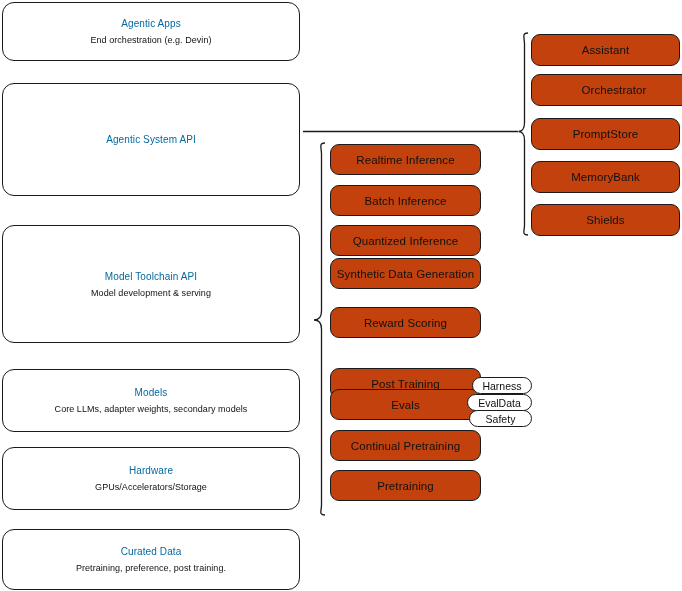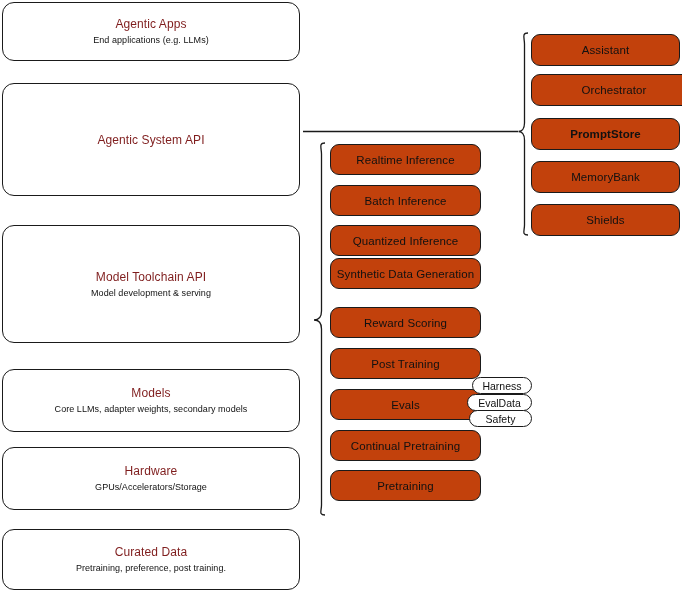--- a/index.html
+++ b/index.html
@@ -27,23 +27,23 @@
     border: 1.3px solid #1a1a1a;
     border-radius: 12px;
     background: #ffffff;
     display: flex;
     flex-direction: column;
     align-items: center;
     justify-content: center;
     text-align: center;
   }
   .layer-title {
-    font-size: 12px;
+    font-size: 10px;
     line-height: 16px;
-    color: #7f1d1d;
+    color: #0369a1;
     letter-spacing: 0.1px;
   }
   .layer-sub {
     font-size: 9px;
     line-height: 13px;
     color: #111111;
     margin-top: 2px;
     letter-spacing: 0.05px;
   }
 
@@ -116,21 +116,21 @@
              C 318.5 143, 321.5 148, 321.5 154
              L 321.5 311
              C 321.5 317, 318.5 320, 314 320
              C 318.5 320, 321.5 323, 321.5 329
              L 321.5 505
              C 321.5 511, 318.5 515, 325 515"></path>
   </svg>
 
   <div class="layer-box" style="left:2px; top:2px; width:298px; height:59px;">
     <div class="layer-title">Agentic Apps</div>
-    <div class="layer-sub">End applications (e.g. LLMs)</div>
+    <div class="layer-sub">End orchestration (e.g. Devin)</div>
   </div>
 
   <div class="layer-box" style="left:2px; top:83px; width:298px; height:113px;">
     <div class="layer-title">Agentic System API</div>
   </div>
 
   <div class="layer-box" style="left:2px; top:225px; width:298px; height:118px;">
     <div class="layer-title">Model Toolchain API</div>
     <div class="layer-sub">Model development &amp; serving</div>
   </div>
@@ -158,21 +158,21 @@
   </div>
   <div class="item-box" style="left:330px; top:225px; width:151px; height:31px;">
     <span>Quantized Inference</span>
   </div>
   <div class="item-box" style="left:330px; top:258px; width:151px; height:31px;">
     <span>Synthetic Data Generation</span>
   </div>
   <div class="item-box" style="left:330px; top:307px; width:151px; height:31px;">
     <span>Reward Scoring</span>
   </div>
-  <div class="item-box" style="left:330px; top:348px; width:151px; height:31px;">
+  <div class="item-box" style="left:330px; top:368px; width:151px; height:31px;">
     <span>Post Training</span>
   </div>
   <div class="item-box" style="left:330px; top:389px; width:151px; height:31px;">
     <span>Evals</span>
   </div>
   <div class="item-box" style="left:330px; top:430px; width:151px; height:31px;">
     <span>Continual Pretraining</span>
   </div>
   <div class="item-box" style="left:330px; top:470px; width:151px; height:31px;">
     <span>Pretraining</span>
@@ -187,21 +187,21 @@
   <div class="pill" style="left:469px; top:410px; width:63px; height:17px;">
     <span>Safety</span>
   </div>
 
   <div class="item-box" style="left:531px; top:34px; width:149px; height:32px;">
     <span>Assistant</span>
   </div>
   <div class="item-box" style="left:531px; top:74px; width:166px; height:32px;">
     <span>Orchestrator</span>
   </div>
-  <div class="item-box" style="left:531px; top:118px; width:149px; height:32px;font-weight:bold;">
+  <div class="item-box" style="left:531px; top:118px; width:149px; height:32px;">
     <span>PromptStore</span>
   </div>
   <div class="item-box" style="left:531px; top:161px; width:149px; height:32px;">
     <span>MemoryBank</span>
   </div>
   <div class="item-box" style="left:531px; top:204px; width:149px; height:32px;">
     <span>Shields</span>
   </div>
 
 </div>

